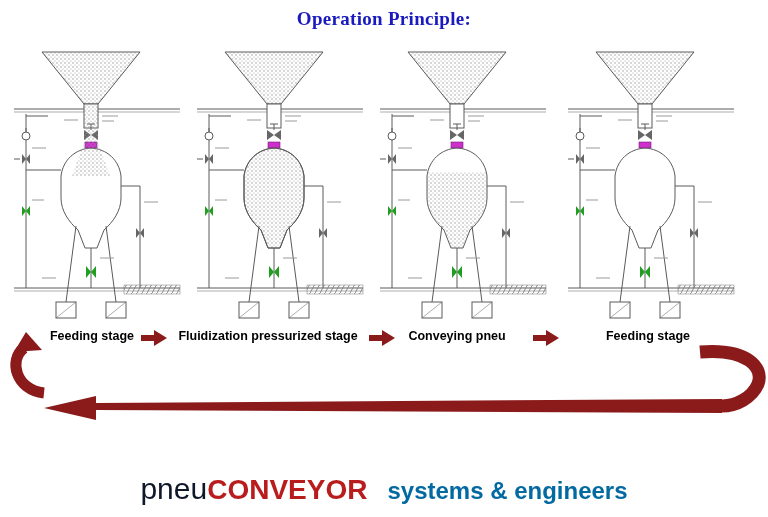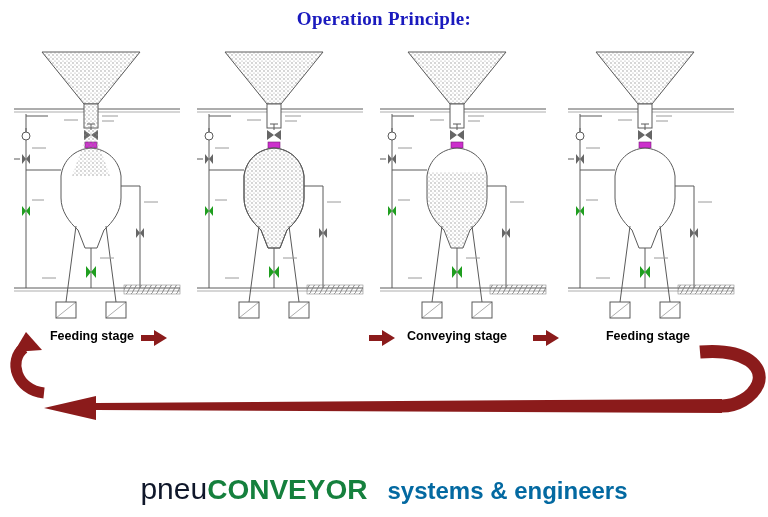--- a/index.html
+++ b/index.html
@@ -9,21 +9,21 @@
          font-family:"Liberation Serif",serif;font-weight:bold;font-size:19px;
          color:#1a1abe;letter-spacing:.3px;}
   .diagrams{position:absolute;top:50px;left:0;}
   .labels-row{position:absolute;top:327px;left:0;width:768px;height:22px;}
   .stage-label{position:absolute;top:2px;font-size:12.5px;font-weight:bold;color:#000;
                text-align:center;white-space:nowrap;}
   .sarrow{position:absolute;top:3px;}
   .bigarrows{position:absolute;top:330px;left:0;}
   .footer{position:absolute;top:472px;left:0;width:100%;text-align:center;white-space:nowrap;}
   .b-blue{font-size:30px;font-weight:normal;color:#0f172a;}
-  .b-red{font-size:28px;font-weight:bold;color:#15803d;}
+  .b-red{font-size:28px;font-weight:bold;color:#b91c1c;}
   .b-black{font-size:24px;font-weight:bold;color:#0369a1;margin-left:20px;}
 </style>
 </head>
 <body>
 
 <div class="canvas">
 
   <h1 class="title">Operation Principle:</h1>
 
   <svg class="diagrams" width="768" height="300" viewBox="0 0 768 300">
@@ -119,27 +119,28 @@
   </svg>
 
   <div class="labels-row">
     <div class="stage-label" style="left:36px;width:112px">Feeding stage</div>
     <svg class="sarrow" style="left:141px" width="26" height="16" viewBox="0 0 26 16">
       <g fill="#8B1B1B">
           <rect x="0" y="5" width="13" height="6"></rect>
           <polygon points="13,0 26,8 13,16"></polygon>
         </g>
     </svg>
+    <div class="stage-label" style="left:168px;width:200px">Fluidization pressurized stage</div>
     <svg class="sarrow" style="left:369px" width="26" height="16" viewBox="0 0 26 16">
       <g fill="#8B1B1B">
           <rect x="0" y="5" width="13" height="6"></rect>
           <polygon points="13,0 26,8 13,16"></polygon>
         </g>
     </svg>
-    <div class="stage-label" style="left:398px;width:118px">Conveying stage</div>
+    <div class="stage-label" style="left:398px;width:118px">Conveying pneu</div>
     <svg class="sarrow" style="left:533px" width="26" height="16" viewBox="0 0 26 16">
       <g fill="#8B1B1B">
           <rect x="0" y="5" width="13" height="6"></rect>
           <polygon points="13,0 26,8 13,16"></polygon>
         </g>
     </svg>
     <div class="stage-label" style="left:598px;width:100px">Feeding stage</div>
   </div>
 
   <svg class="bigarrows" width="768" height="110" viewBox="0 0 768 110">

